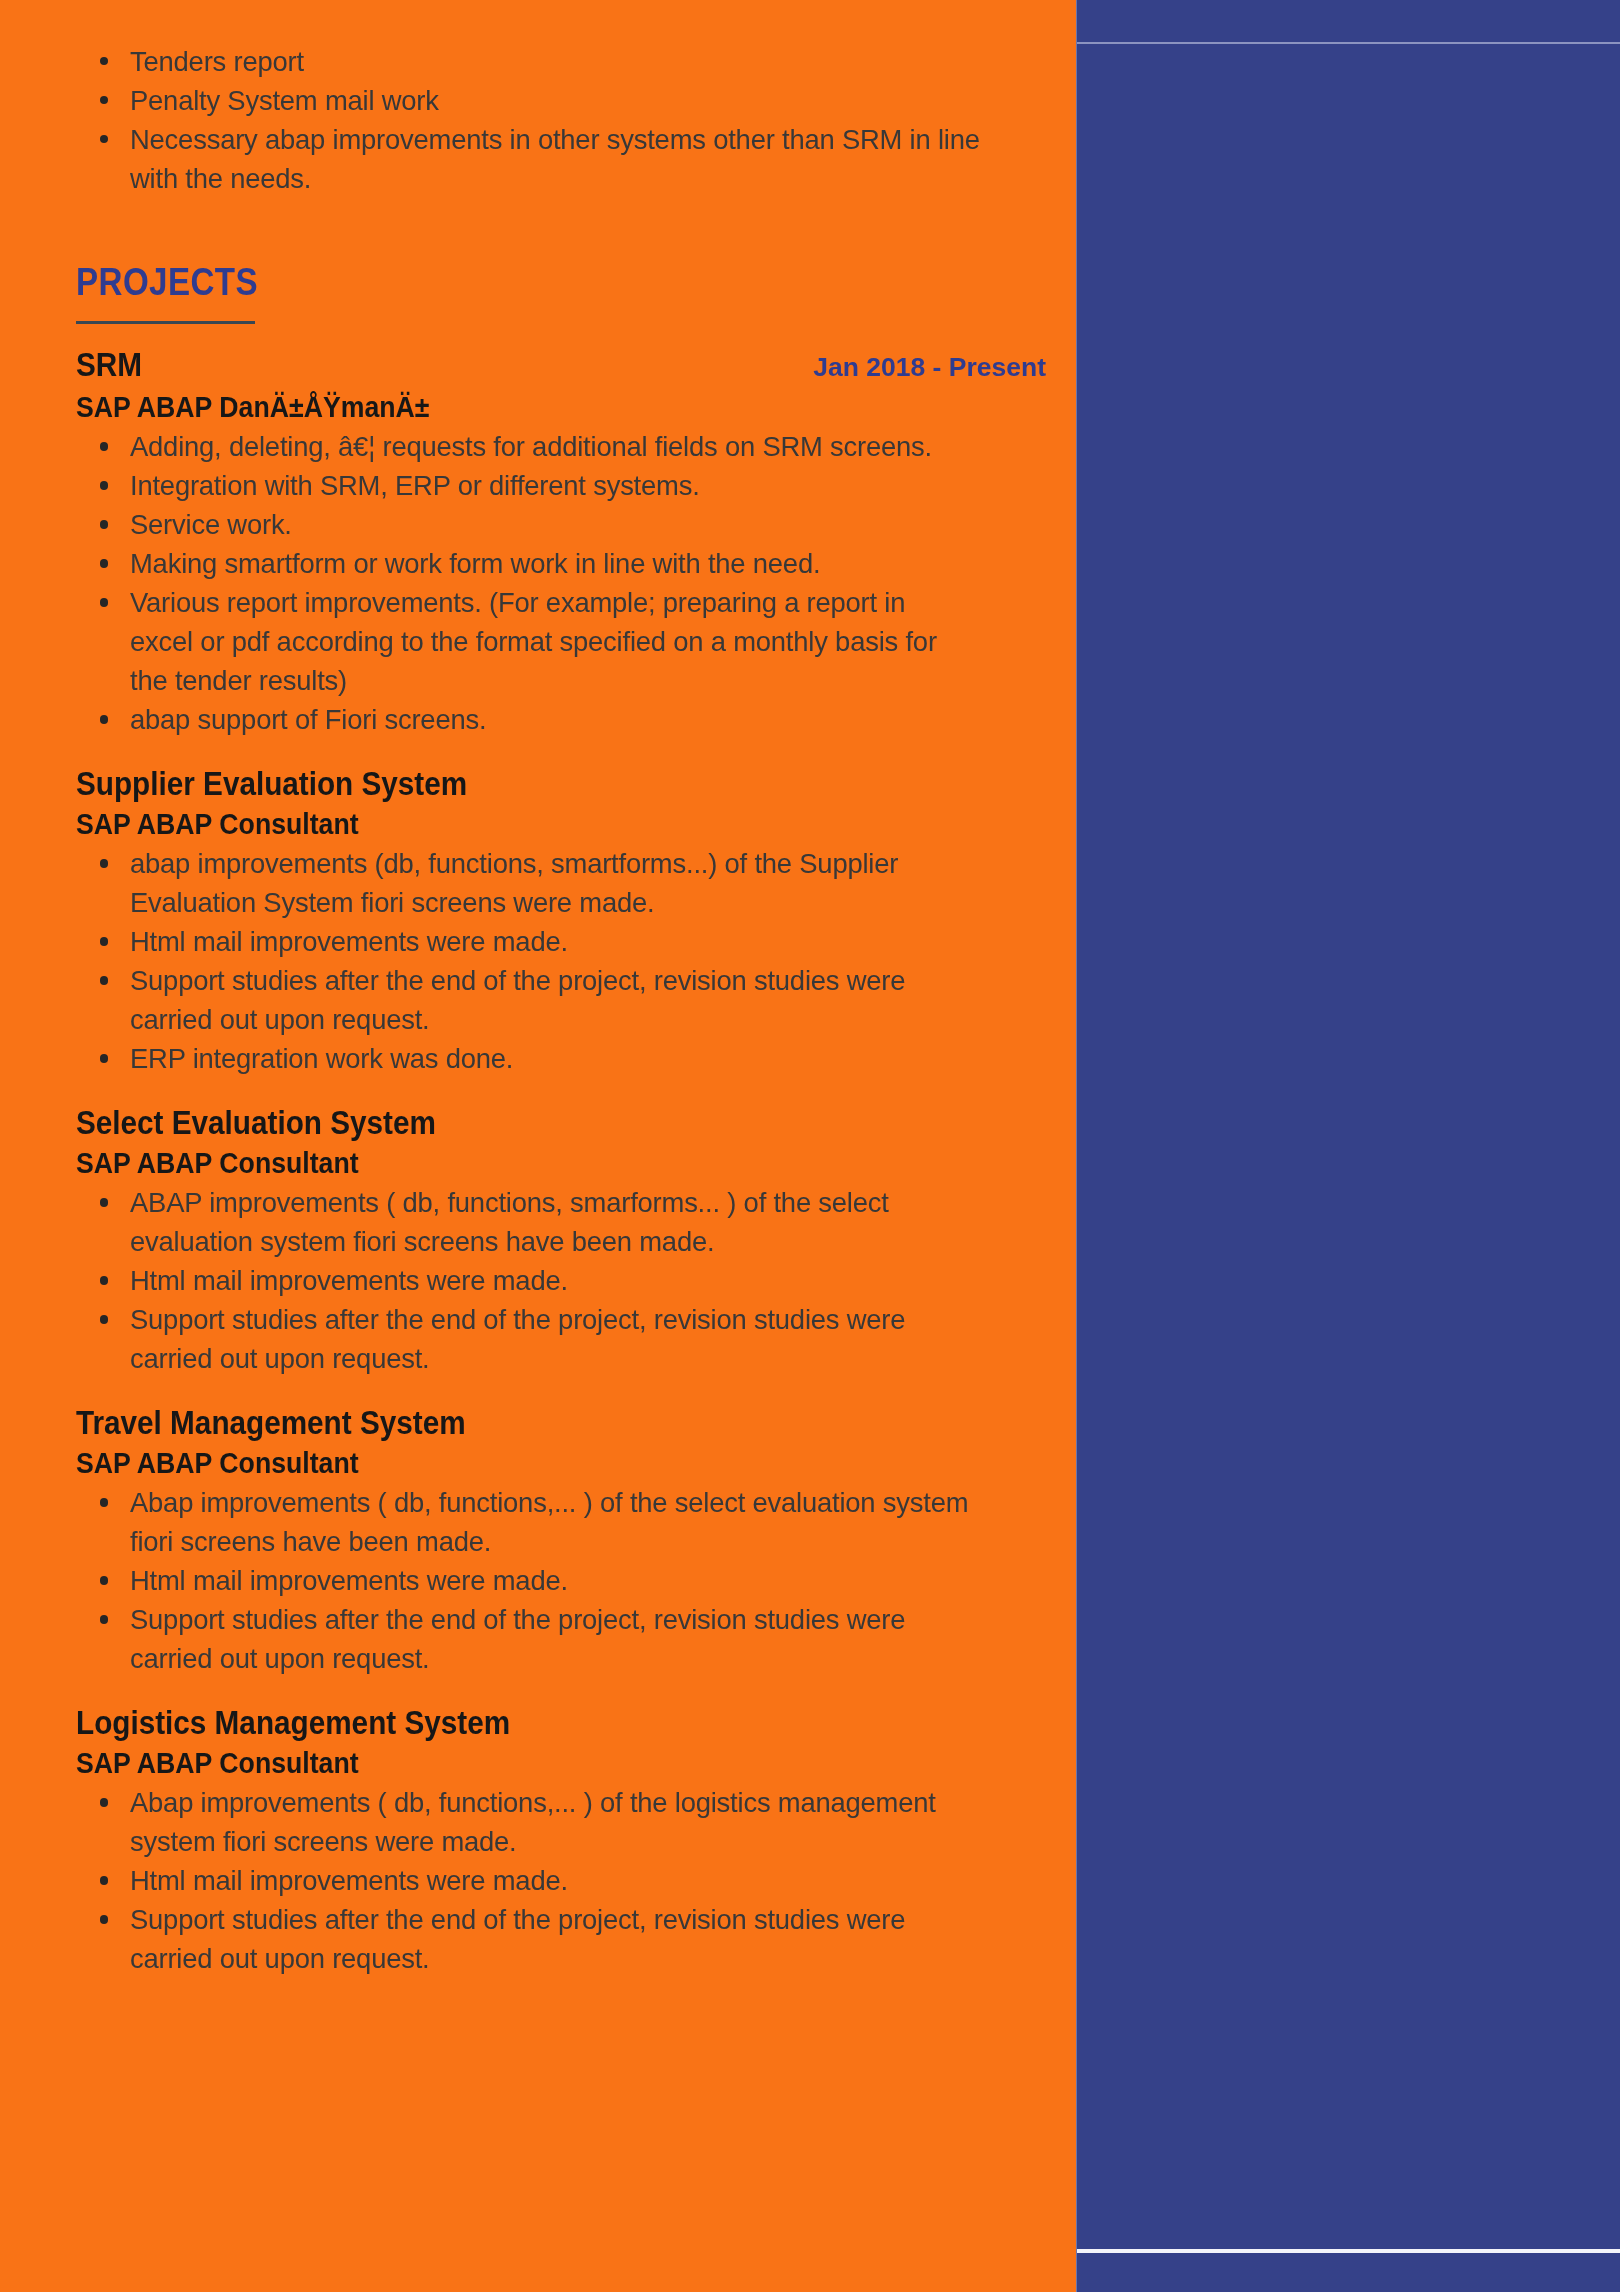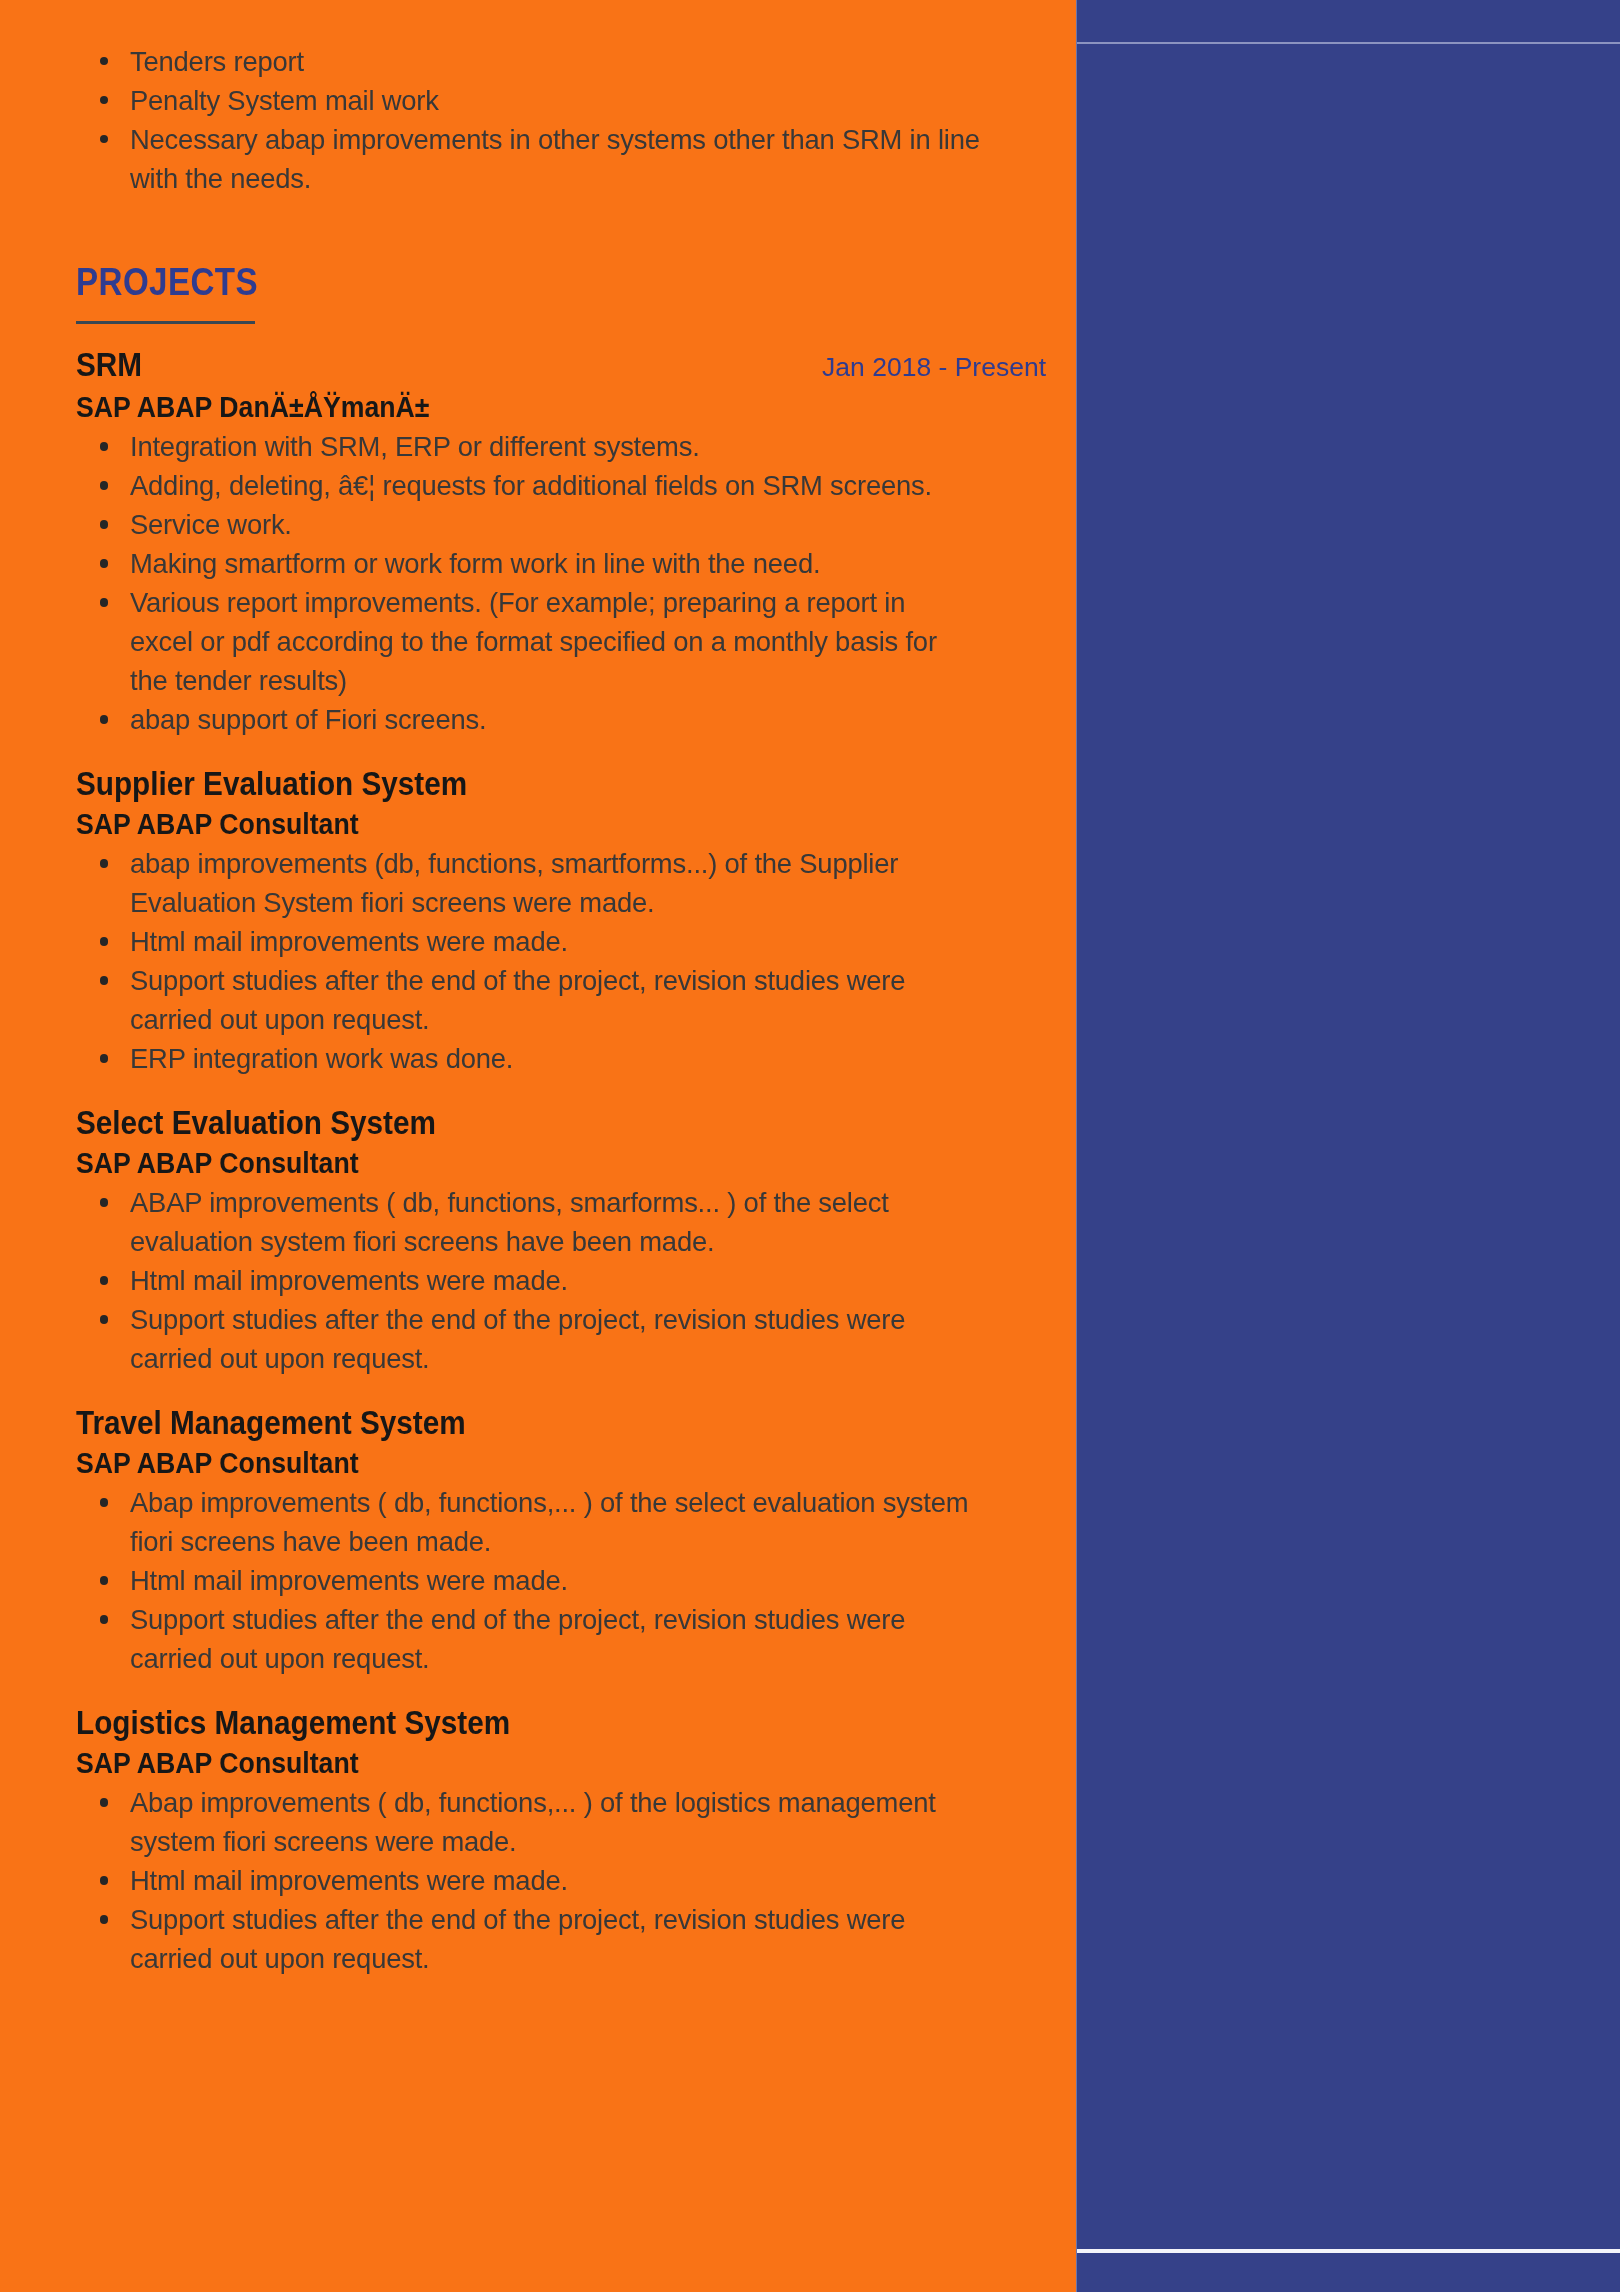--- a/index.html
+++ b/index.html
@@ -92,21 +92,21 @@
     line-height: 42px;
     font-weight: 700;
     color: #171717;
     transform: scaleX(0.9);
     transform-origin: 0 50%;
     white-space: nowrap;
   }
   .project-date {
     font-size: 26.5px;
     line-height: 42px;
-    font-weight: 400;
+    font-weight: 700;
     color: #2f3c90;
     white-space: nowrap;
   }
   h3.project-role {
     margin: 0;
     font-size: 29px;
     line-height: 39px;
     font-weight: 700;
     color: #171717;
     transform: scaleX(0.92);
@@ -136,22 +136,22 @@
     <h1 class="section-title">PROJECTS</h1>
     <div class="section-rule"></div>
 
     <div class="project first">
       <div class="project-header">
         <h2 class="project-name">SRM</h2>
         <span class="project-date">Jan 2018 - Present</span>
       </div>
       <h3 class="project-role">SAP ABAP DanÄ±ÅŸmanÄ±</h3>
       <ul class="bullets">
+        <li>Adding, deleting, â€¦ requests for additional fields on SRM screens.</li>
         <li>Integration with SRM, ERP or different systems.</li>
-        <li>Adding, deleting, â€¦ requests for additional fields on SRM screens.</li>
         <li>Service work.</li>
         <li>Making smartform or work form work in line with the need.</li>
         <li>Various report improvements. (For example; preparing a report in
 excel or pdf according to the format specified on a monthly basis for
 the tender results)</li>
         <li>abap support of Fiori screens.</li>
       </ul>
     </div>
 
     <div class="project">

